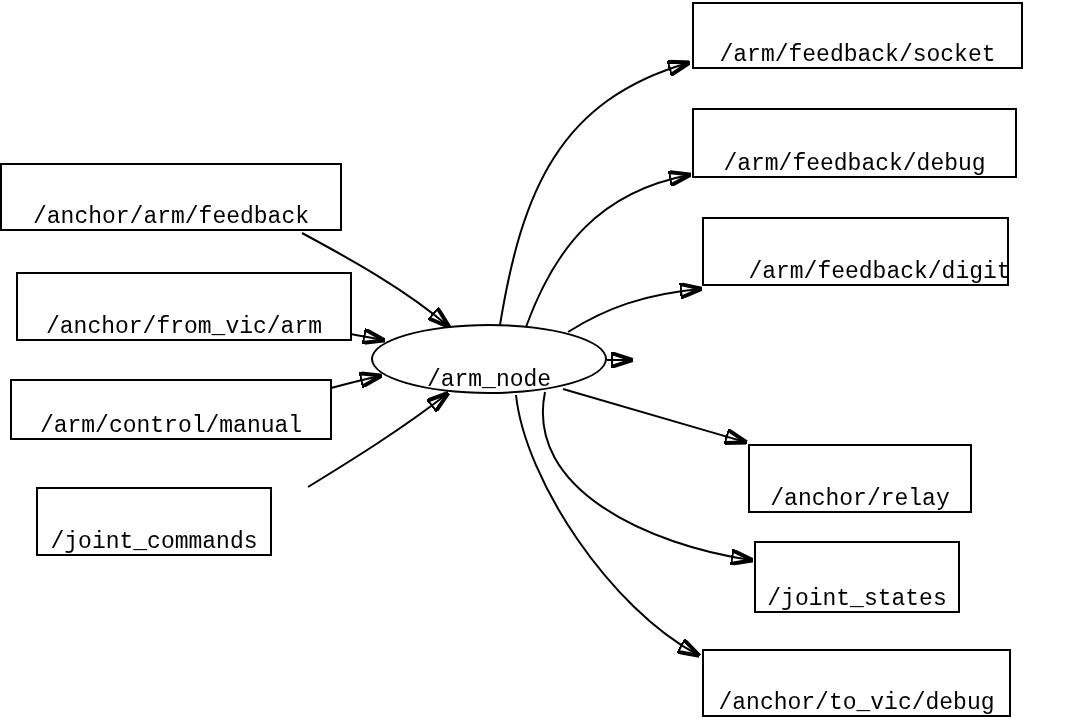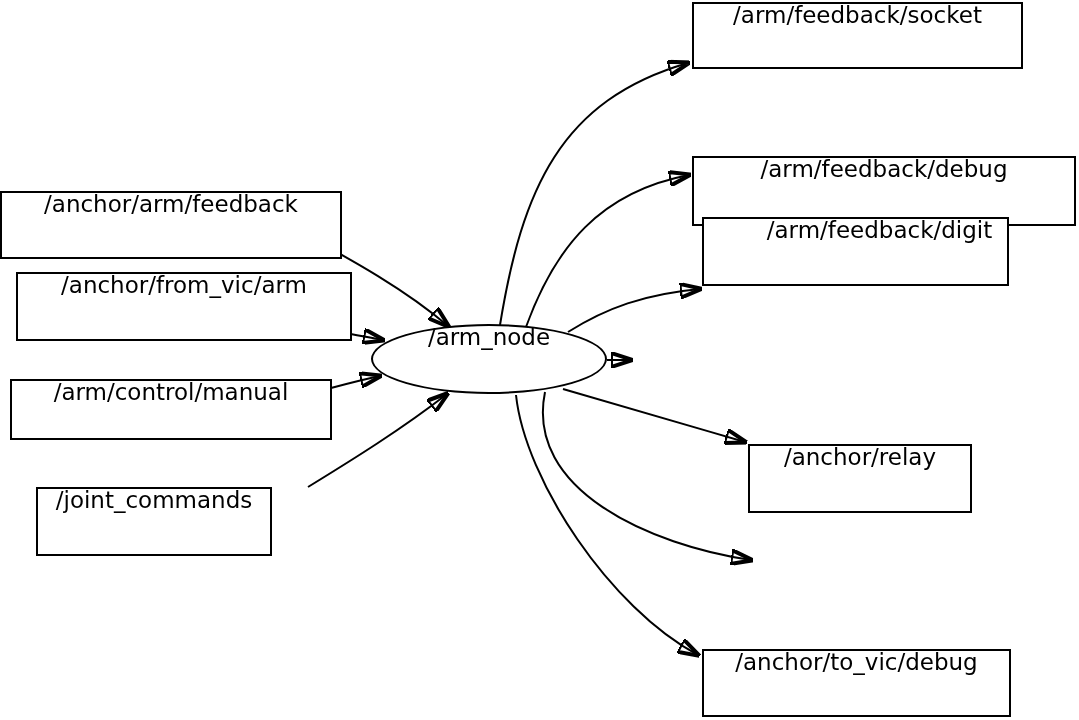--- a/index.html
+++ b/index.html
@@ -27,39 +27,40 @@
     fill: none;
     stroke: #000000;
     stroke-width: 2;
   }
   .node {
     position: absolute;
     box-sizing: border-box;
     background: #ffffff;
     border: 2.5px solid #000000;
     display: flex;
-    align-items: flex-start;
+    align-items: flex-end;
     justify-content: center;
     font-size: 23px;
     white-space: nowrap;
     line-height: 1;
+    font-family: Liberation Mono, monospace;
   }
   .node.ellipse {
     border-radius: 50%;
   }
   
-  #in0 { left: 0px;   top: 163px; width: 342px; height: 68px; margin-top: 28px; }
+  #in0 { left: 0px;   top: 163px; width: 342px; height: 68px; }
   #in1 { left: 16px;   top: 272px; width: 336px; height: 69px; }
   #in2 { left: 10px;  top: 379px; width: 322px; height: 61px; }
   #in3 { left: 36px;  top: 487px; width: 236px; height: 69px; }
   
   #nodeMain { left: 371px; top: 324px; width: 236px; height: 70px; }
   
   #out0 { left: 692px; top: 2px;   width: 331px; height: 67px; }
-  #out1 { left: 692px; top: 108px; width: 384px; height: 70px; margin-top: 48px; }
+  #out1 { left: 692px; top: 108px; width: 325px; height: 70px; }
   #out2 { left: 702px; top: 217px; width: 307px; height: 69px; padding-left: 48px; }
   #out3 { left: 635px; top: 324px; width: 442px; height: 73px; }
   #out4 { left: 748px; top: 444px; width: 224px; height: 69px; }
   #out5 { left: 754px; top: 541px; width: 206px; height: 72px; }
   #out6 { left: 702px; top: 649px; width: 309px; height: 68px; }
 </style>
 </head>
 <body>
 
 <div class="canvas">
@@ -107,17 +108,20 @@
   </div>
   <div class="node" id="out1">
     <span>/arm/feedback/debug</span>
   </div>
   <div class="node" id="out2">
     <span>/arm/feedback/digit</span>
   </div>
   <div class="node" id="out4">
     <span>/anchor/relay</span>
   </div>
+  <div class="node" id="out5">
+    <span>/joint_states</span>
+  </div>
   <div class="node" id="out6">
     <span>/anchor/to_vic/debug</span>
   </div>
 
 </div>
 
 </body></html>

